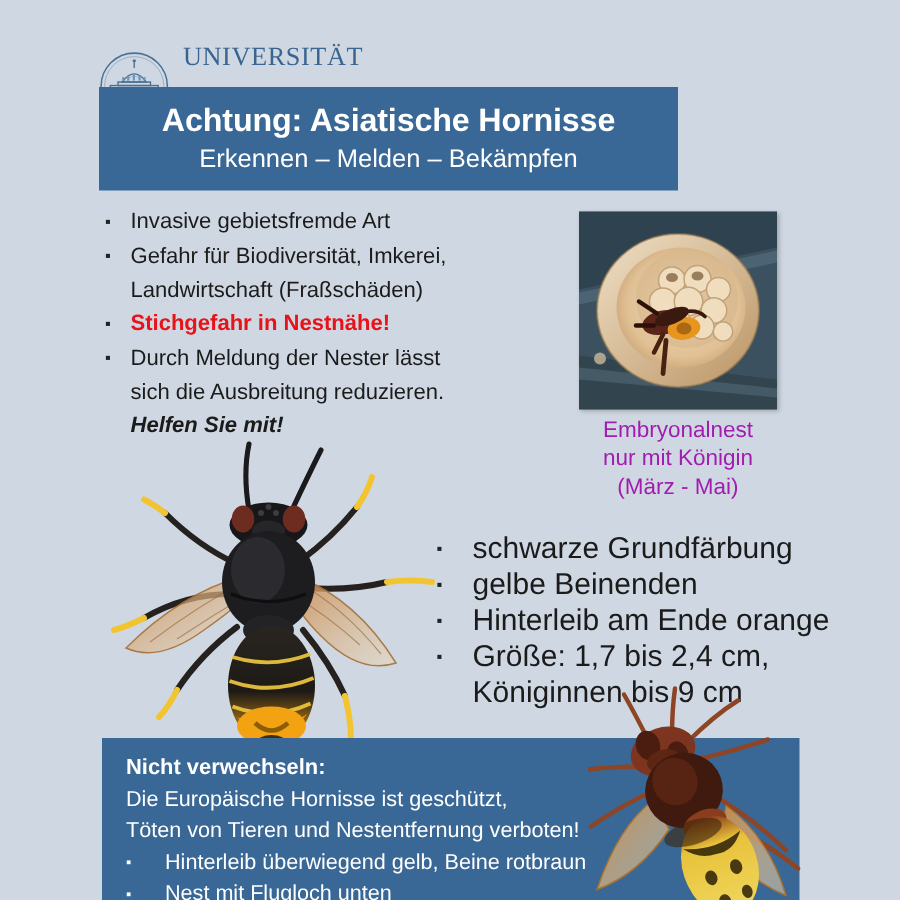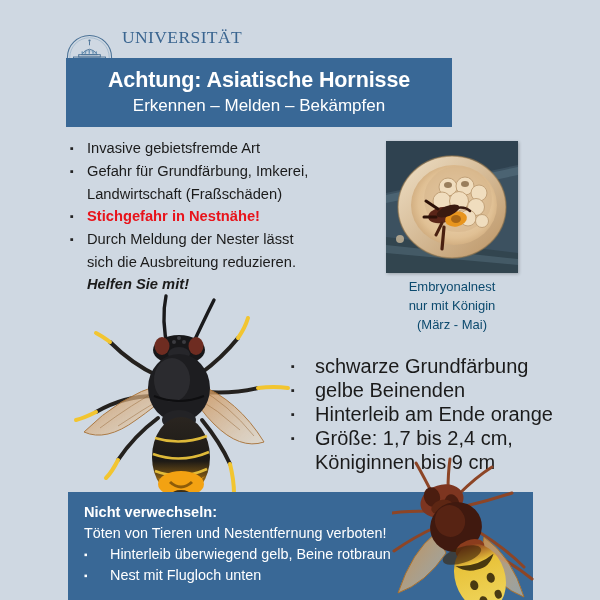--- a/index.html
+++ b/index.html
@@ -78,21 +78,21 @@
     position: absolute; left: 386px; top: 141px;
     width: 132px; height: 132px;
     overflow: hidden;
     background: #3d5060;
     box-shadow: 1px 1px 3px rgba(0,0,0,0.25);
   }
   .nest-photo svg { display:block; width:100%; height:100%; }
   .nest-caption {
     position: absolute; left: 378px; top: 277px;
     width: 148px; text-align: center;
-    font-size: 13px; color: #0c4a6e; line-height: 19px;
+    font-size: 15px; color: #a21caf; line-height: 19px;
   }
 
   
   .asian-hornet {
     position: absolute; left: 62px; top: 292px;
     width: 238px; height: 208px;
   }
   .asian-hornet svg { display:block; width:100%; height:100%; }
 
   
@@ -188,21 +188,21 @@
     <div class="header-sub">Erkennen – Melden – Bekämpfen</div>
   </div>
 
   <div class="top-list">
     <div class="bullet-row">
       <span class="bullet-mark"></span>
       <span class="bullet-text">Invasive gebietsfremde Art</span>
     </div>
     <div class="bullet-row">
       <span class="bullet-mark"></span>
-      <span class="bullet-text">Gefahr für Grundfärbung, Imkerei,</span>
+      <span class="bullet-text">Gefahr für Biodiversität, Imkerei,</span>
     </div>
     <div class="indent-line">Landwirtschaft (Fraßschäden)</div>
     <div class="bullet-row">
       <span class="bullet-mark"></span>
       <span class="bullet-text danger">Stichgefahr in Nestnähe!</span>
     </div>
     <div class="bullet-row">
       <span class="bullet-mark"></span>
       <span class="bullet-text">Durch Meldung der Nester lässt</span>
     </div>
@@ -362,20 +362,21 @@
     <div class="bullet-row">
       <span class="bullet-mark"></span>
       <span class="bullet-text">Größe: 1,7 bis 2,4 cm,</span>
     </div>
     <div class="indent-line">Königinnen bis 9 cm</div>
   </div>
 
   <div class="bottom-box">
     <div class="bottom-inner">
       <div class="bb-title">Nicht verwechseln:</div>
+      <div class="bb-line">Die Europäische Hornisse ist geschützt,</div>
       <div class="bb-line">Töten von Tieren und Nestentfernung verboten!</div>
       <div class="bb-bullet-row">
         <span class="bb-bullet-mark"></span>
         <span class="bb-bullet-text">Hinterleib überwiegend gelb, Beine rotbraun</span>
       </div>
       <div class="bb-bullet-row">
         <span class="bb-bullet-mark"></span>
         <span class="bb-bullet-text">Nest mit Flugloch unten</span>
       </div>
     </div>

